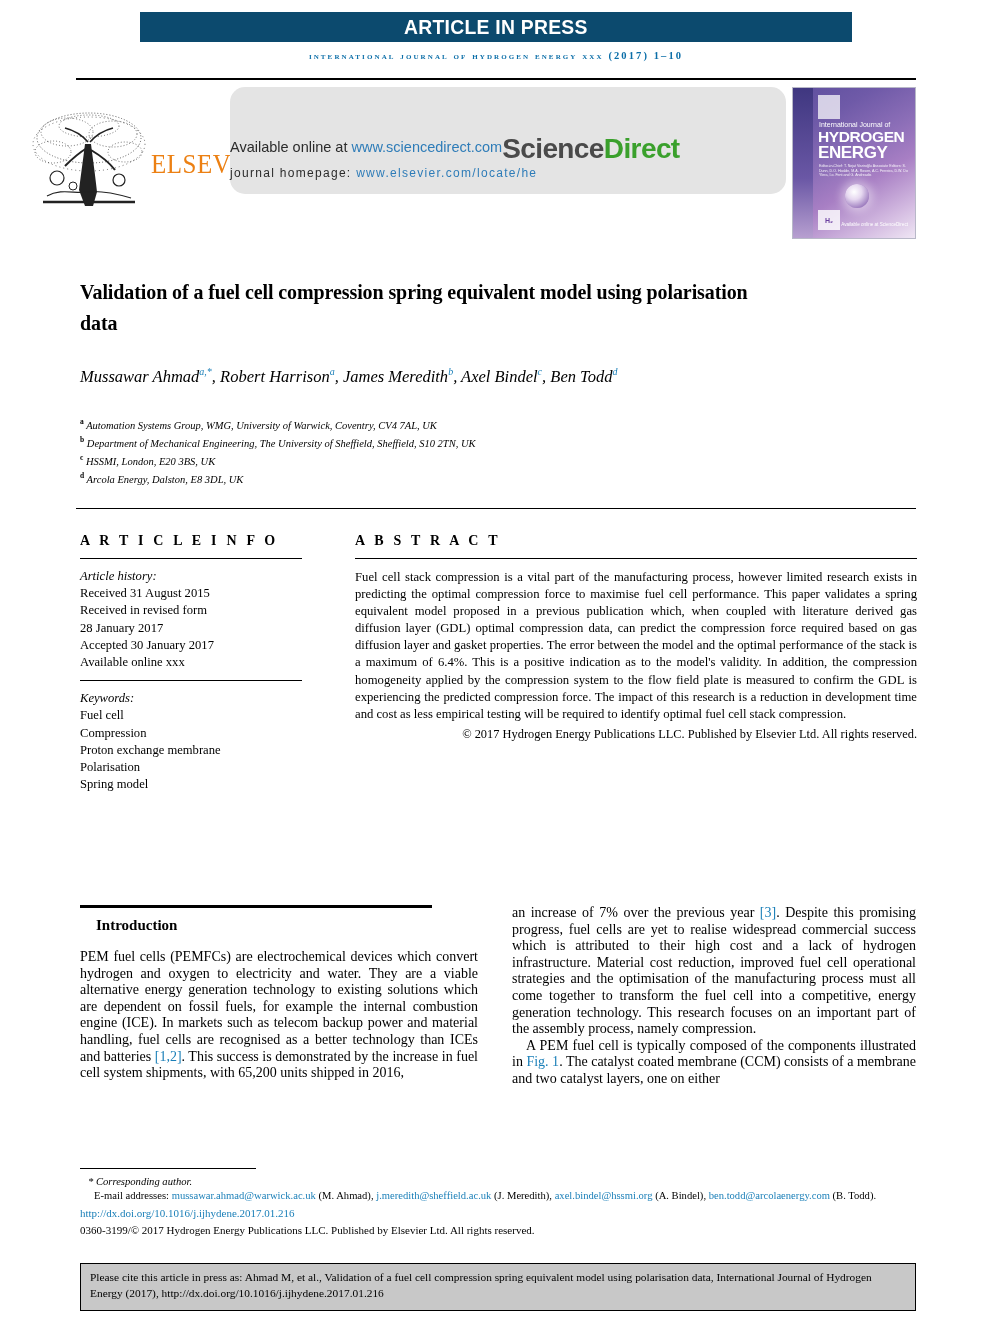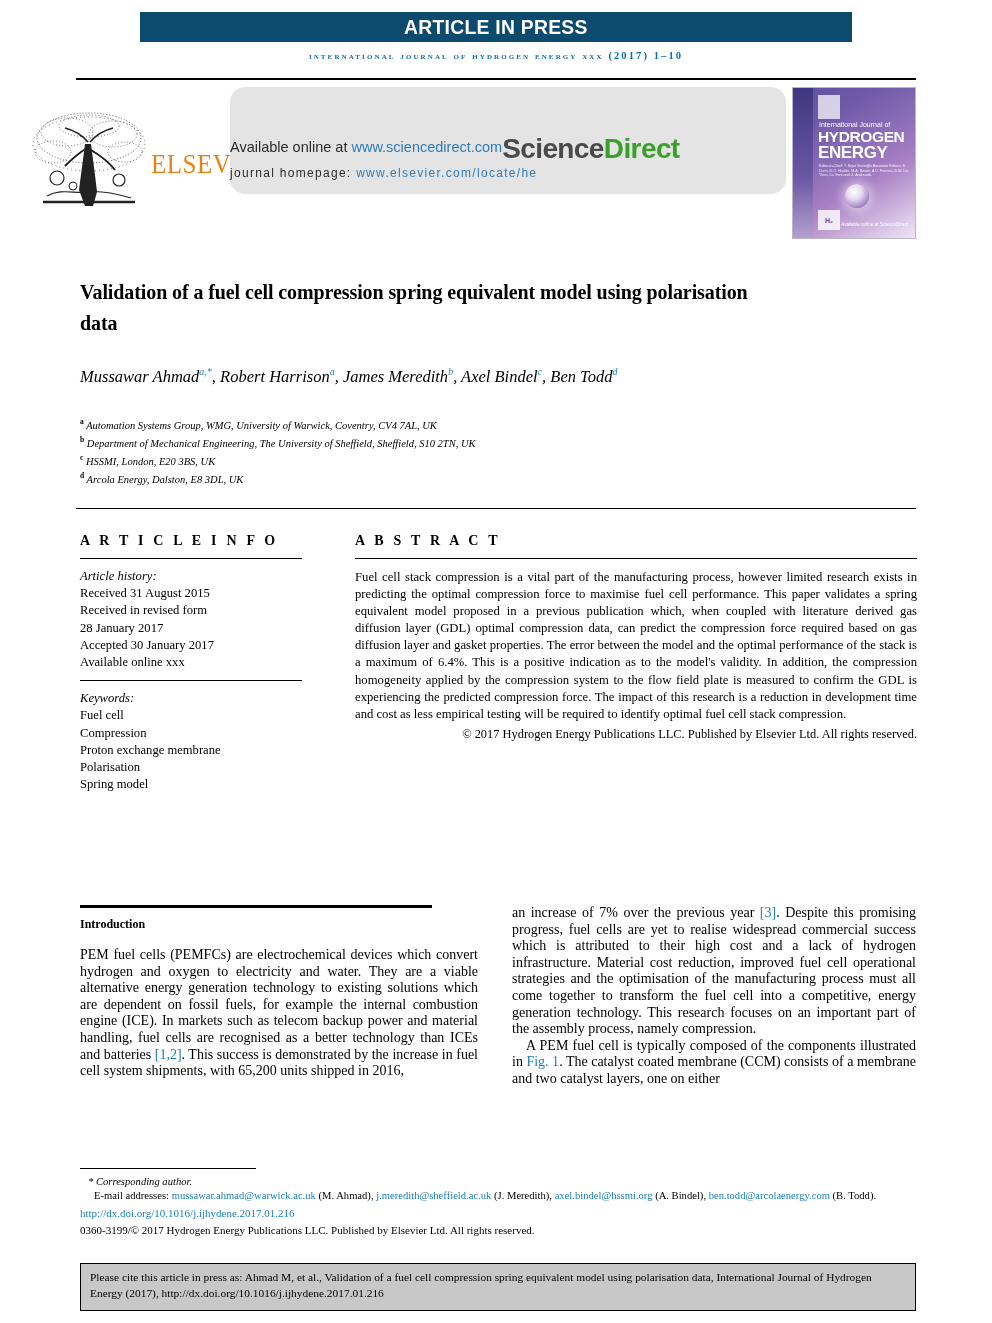--- a/index.html
+++ b/index.html
@@ -250,23 +250,23 @@
   .col-right {
     position: absolute;
     left: 512px; top: 905px; width: 404px;
   }
   .intro-rule {
     border-top: 3.2px solid #000;
     width: 352px;
     margin-bottom: 9px;
   }
   .h-intro {
-    font-size: 12px;
-    font-weight: bold;
-    margin: 0 0 15px 0;
+    font-size: 15px;
+    font-weight: bold;
+    margin: 0 0 15px 16px;
   }
   .bodytext {
     font-size: 14px;
     line-height: 16.6px;
     text-align: justify;
     margin: 0;
   }
   .bodytext + .bodytext { text-indent: 14px; }
   a.cite { color: #1a7fb8; text-decoration: none; }
 

